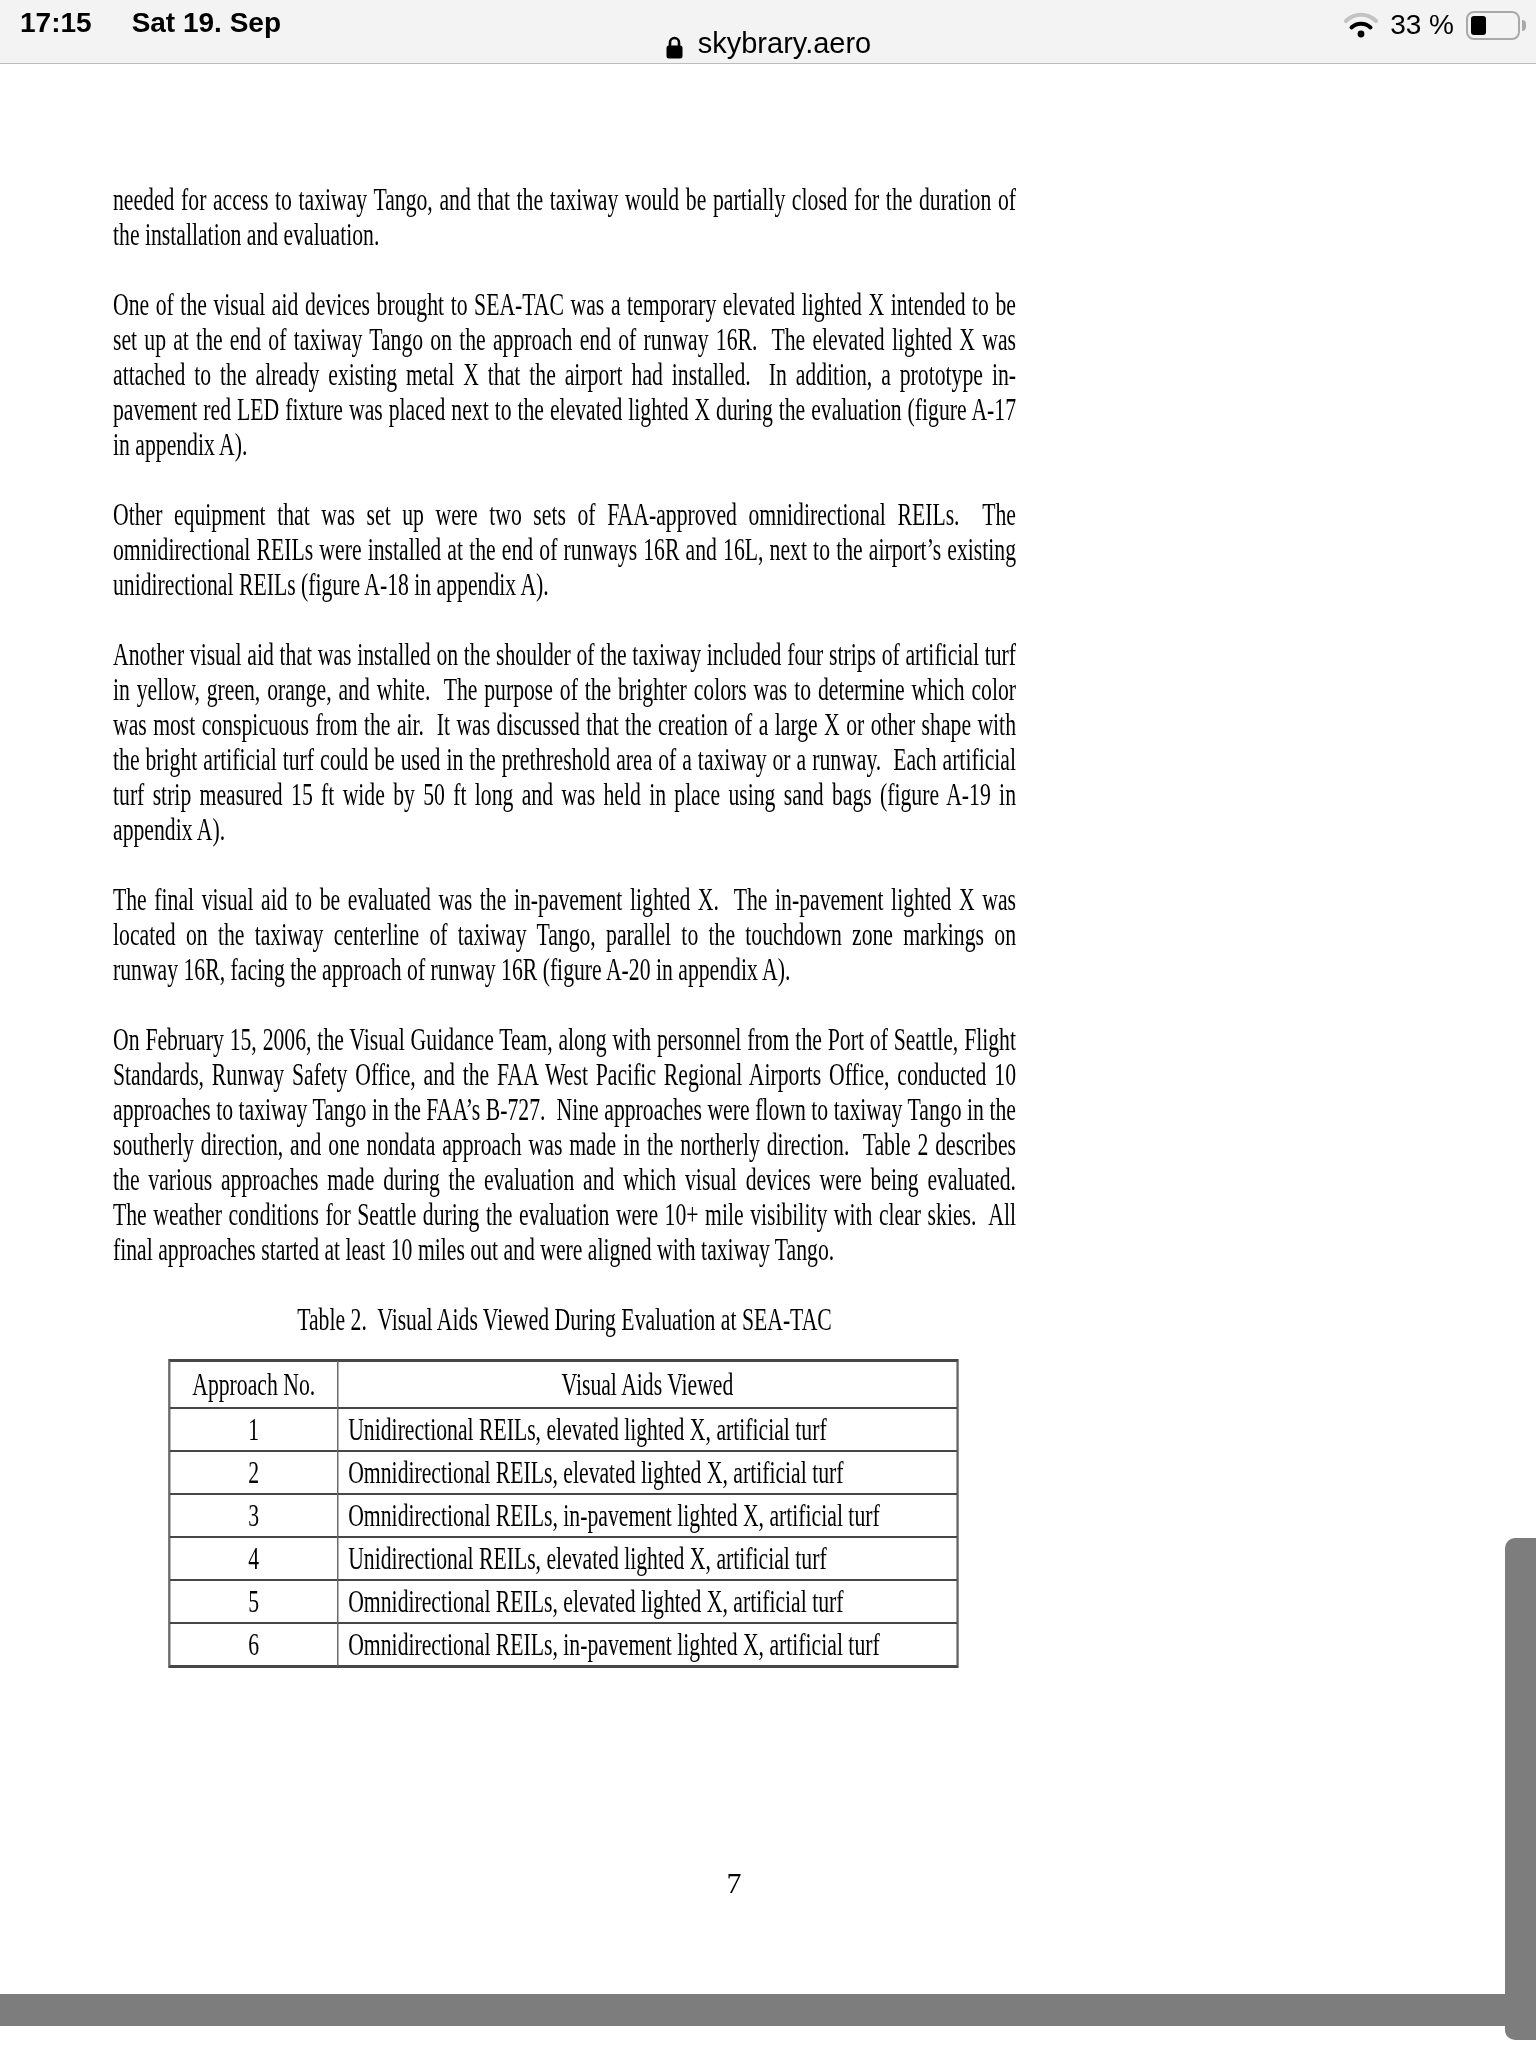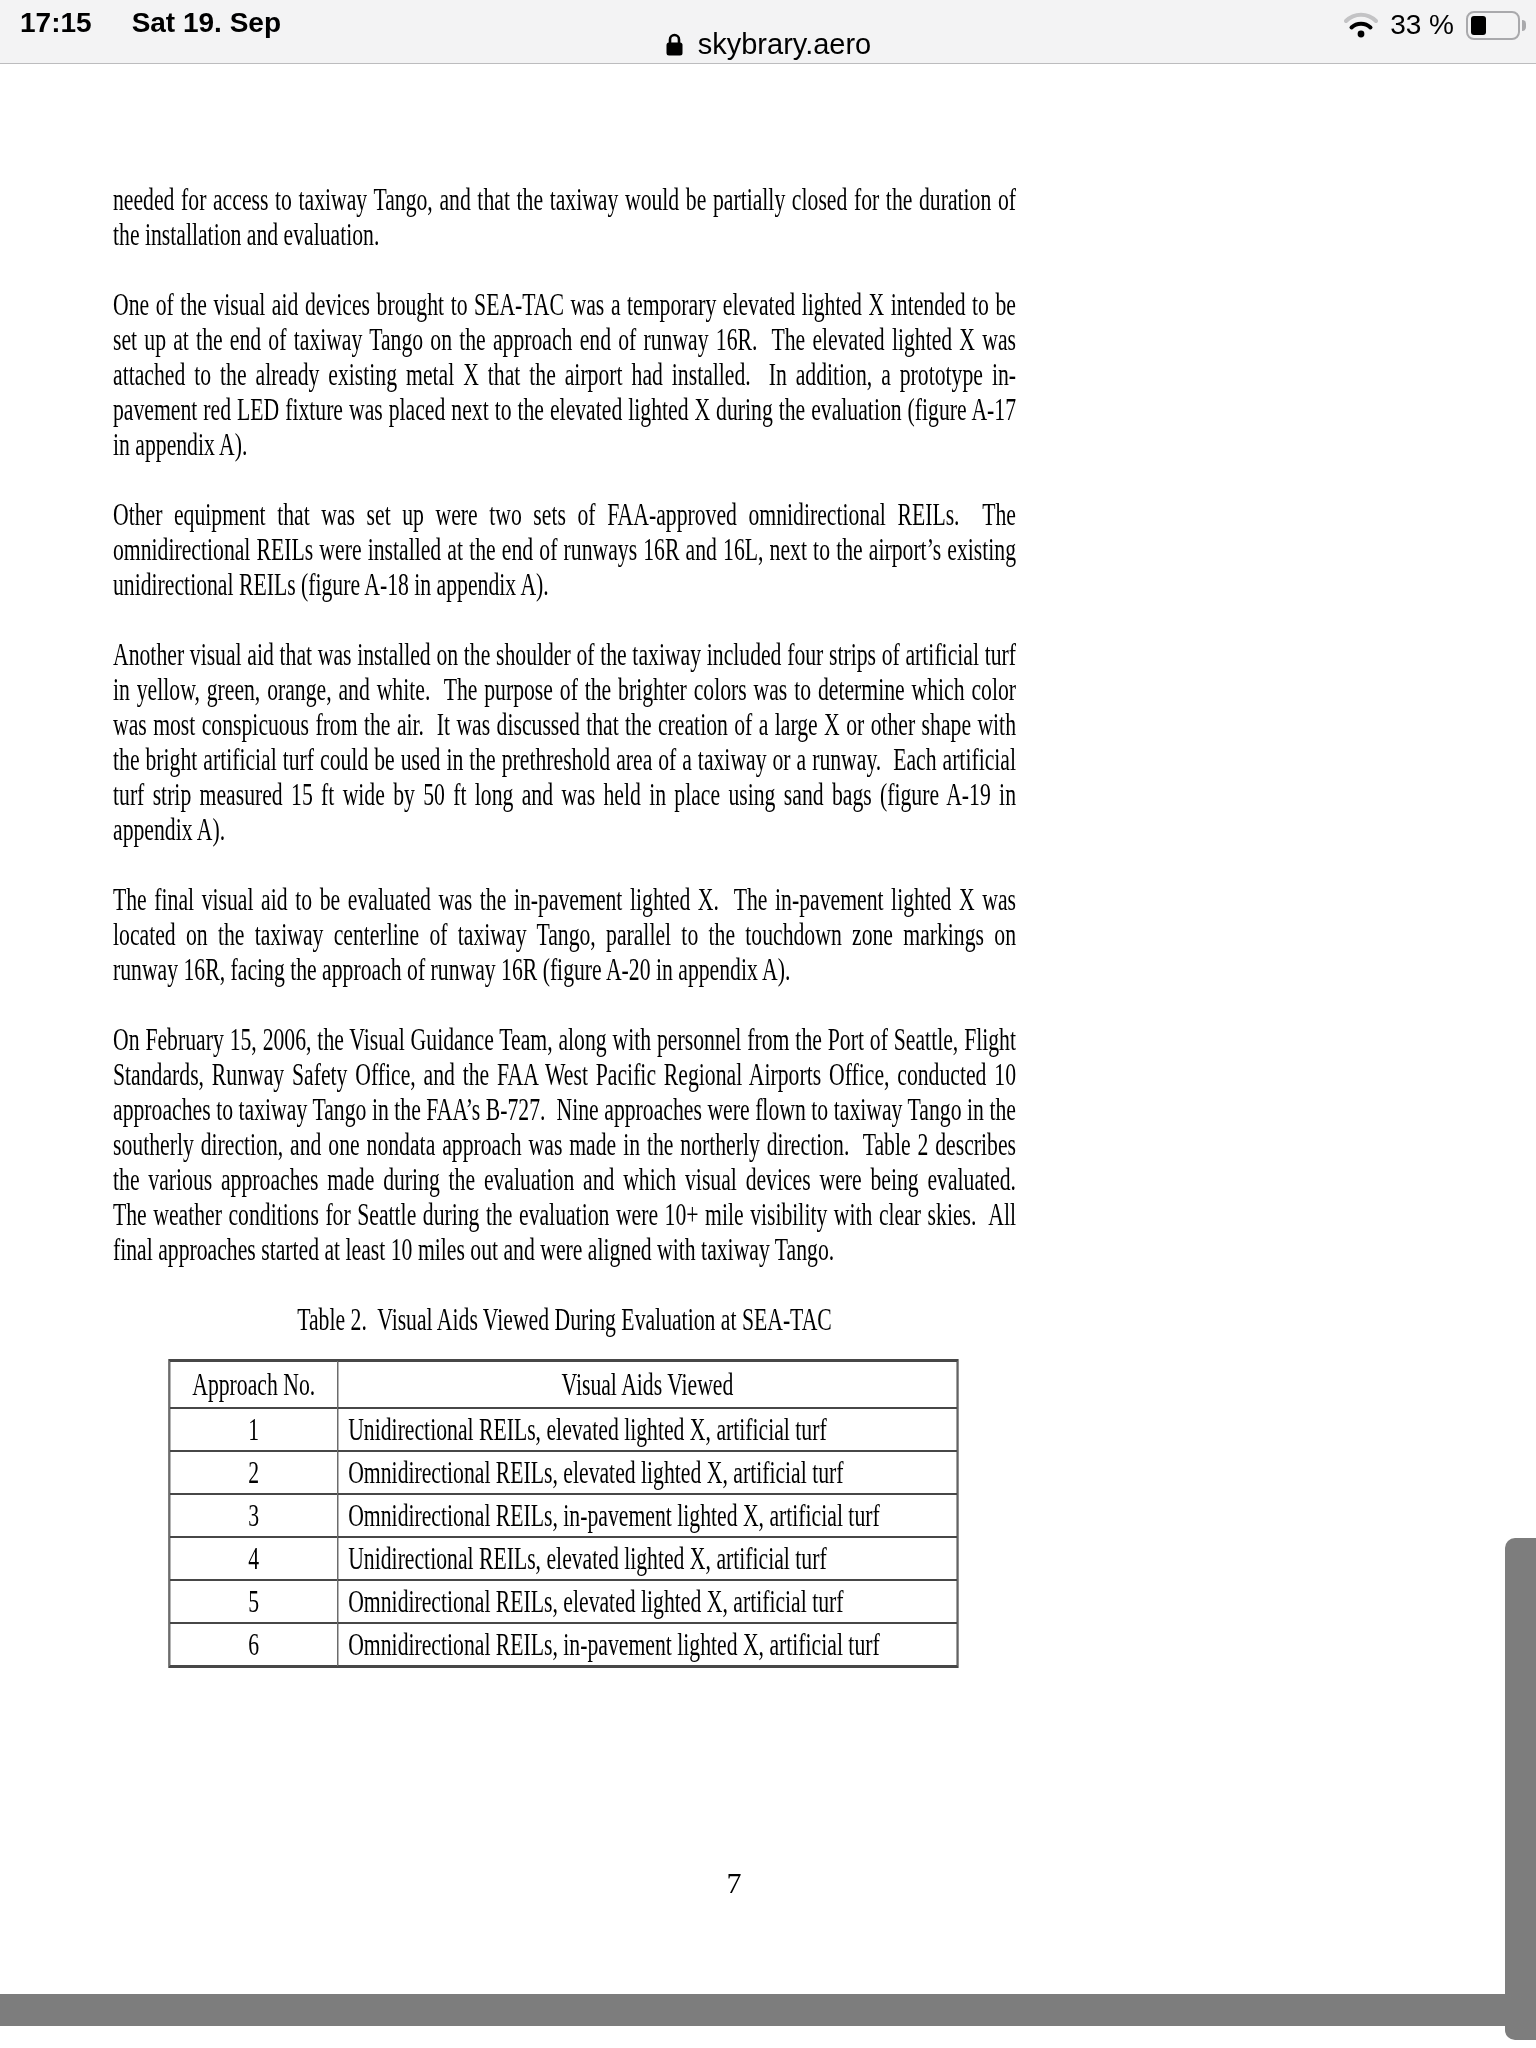--- a/index.html
+++ b/index.html
@@ -38,21 +38,21 @@
   .bat-fill {
     position:absolute; left:3px; top:3px; bottom:3px; width:15px;
     background:#000; border-radius:3px;
   }
   .bat-nub {
     width:4px; height:11px; background:#a9a9ac;
     border-radius:0 4px 4px 0; margin-left:2px;
   }
   .urlbar {
     position:absolute; left:0; right:0; top:28px; height:32px;
-    display:flex; align-items:center; justify-content:center; gap:14px;
+    display:flex; align-items:flex-end; justify-content:center; gap:14px;
     cursor:pointer;
   }
   .url-domain { font-size:29px; color:#000; }
 
   
   .doc-content {
     position:absolute; left:113px; top:182px;
     width:1290px;
     transform:scaleX(0.70);
     transform-origin:0 0;

